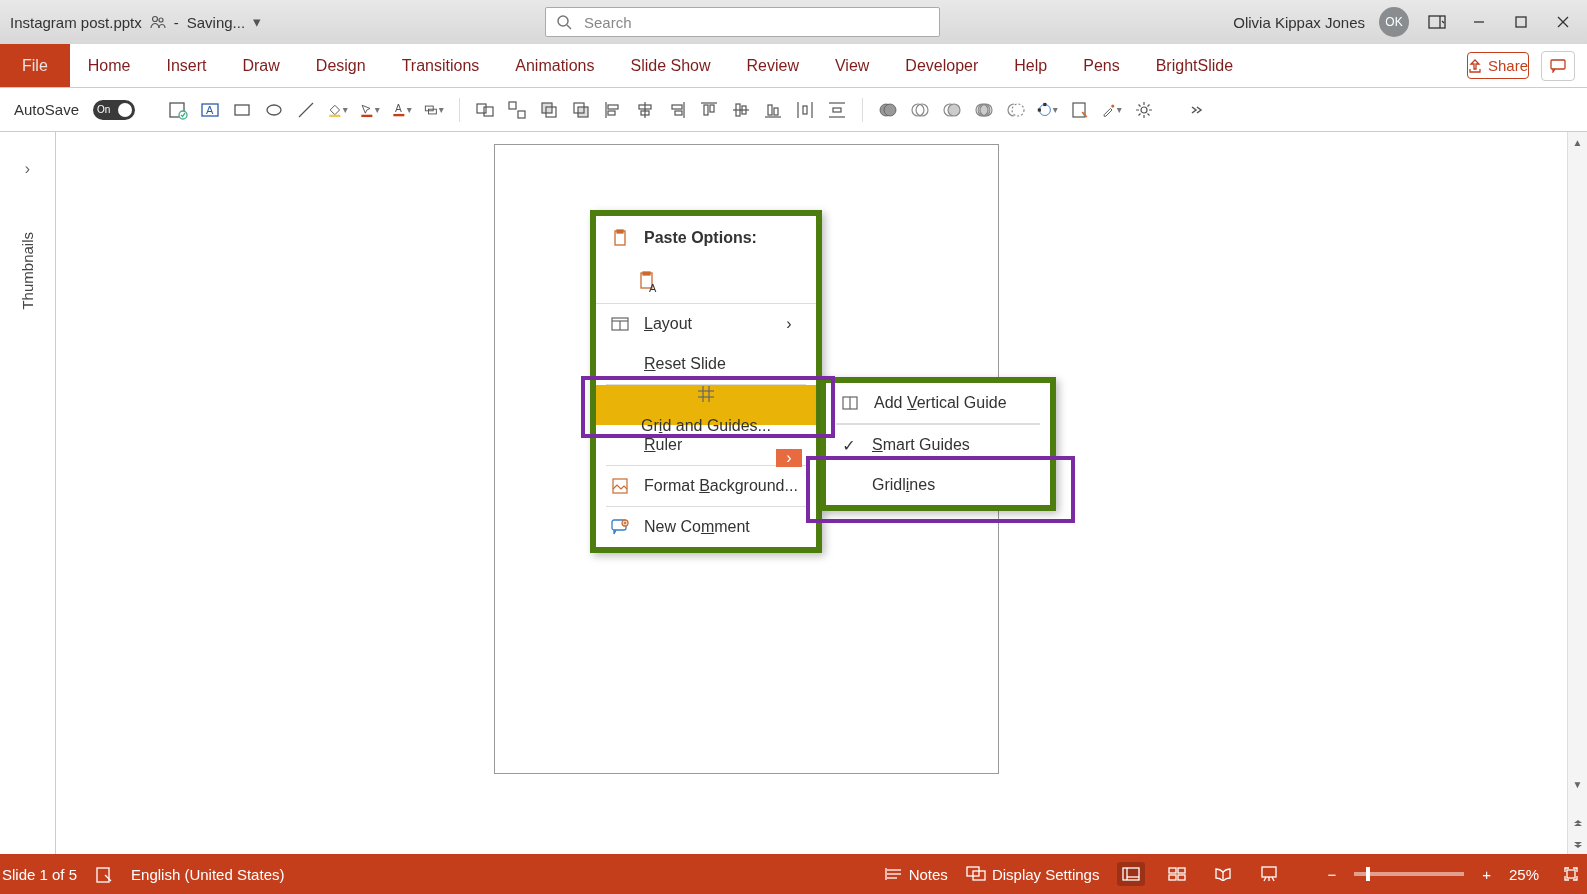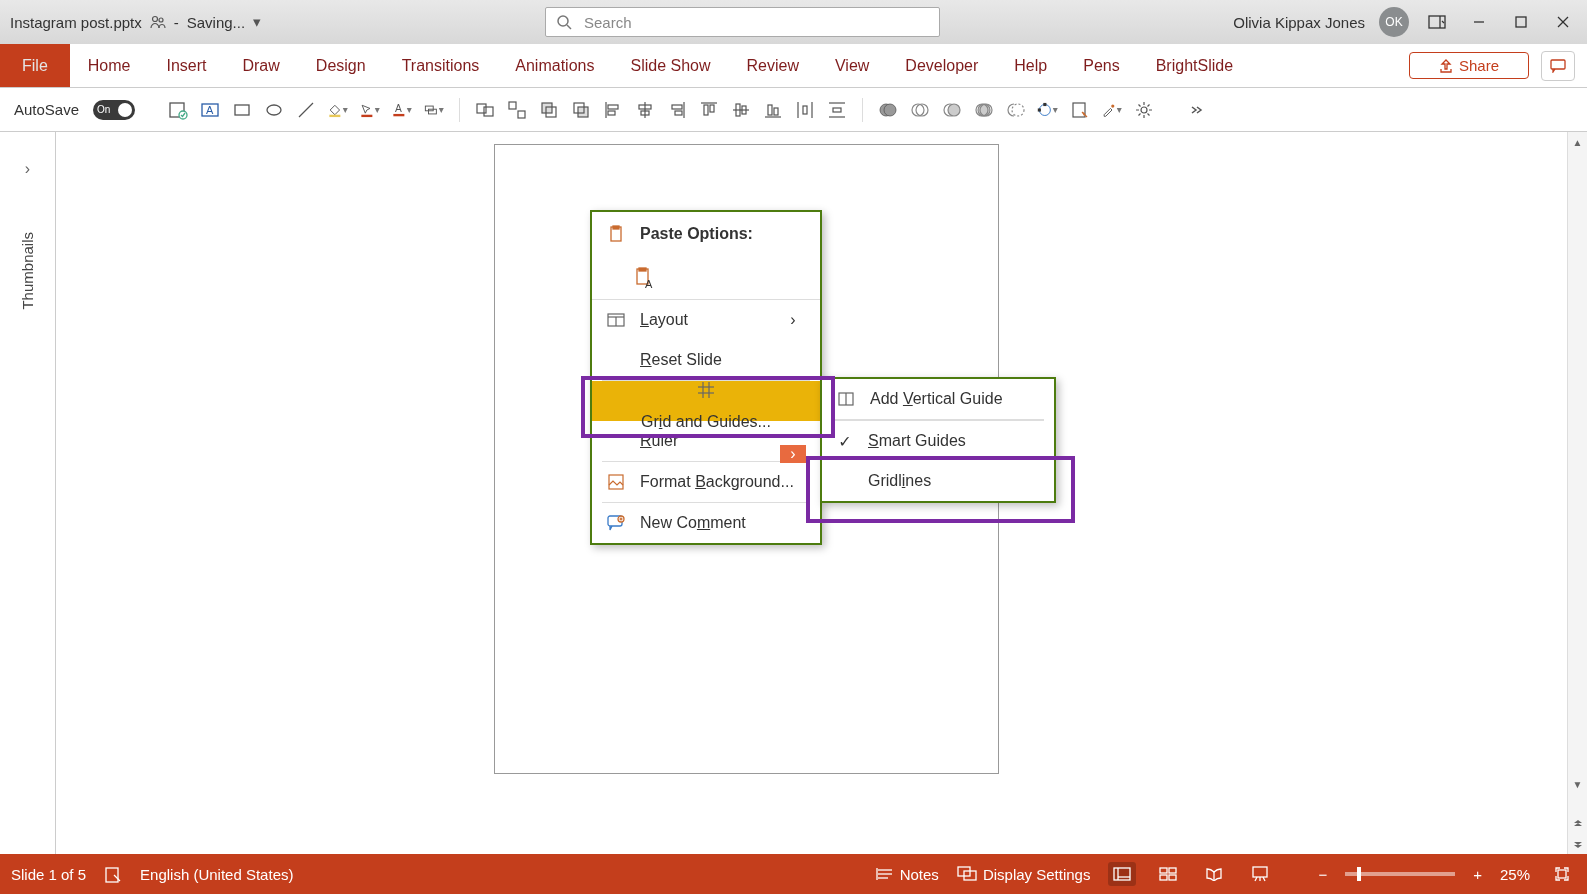--- a/index.html
+++ b/index.html
@@ -14,41 +14,41 @@
 .title-right { position: absolute; right: 10px; display: flex; align-items: center; gap: 14px; }
 .user-name { font-size: 15px; color: #333; }
 .user-avatar { width: 30px; height: 30px; border-radius: 50%; background: #8a8d8f; color: #fff; font-size: 12px; display: flex; align-items: center; justify-content: center; }
 .winbtn { width: 28px; height: 28px; display: flex; align-items: center; justify-content: center; color: #333; cursor: pointer; }
 
 
 .ribbon-tabs { height: 44px; background: #fff; border-bottom: 1px solid #ccc; display: flex; align-items: stretch; font-size: 16px; }
 .ribbon-tab { padding: 0 18px; display: flex; align-items: center; cursor: pointer; color: #7f1d1d; }
 .ribbon-tab.file { background: #c43e1c; color: #e5e5e5; padding: 0 22px; }
 .ribbon-right { margin-left: auto; display: flex; align-items: center; gap: 12px; padding-right: 12px; }
-.share-btn { border: 1px solid #c43e1c; border-radius: 4px; color: #c43e1c; padding: 4px 29px; font-size: 15px; display: flex; align-items: center; gap: 6px; cursor: pointer; }
+.share-btn { border: 1px solid #c43e1c; border-radius: 4px; color: #c43e1c; padding: 4px 0; font-size: 15px; display: flex; align-items: center; gap: 6px; cursor: pointer; }
 .comment-btn { width: 34px; height: 30px; border: 1px solid #ccc; border-radius: 4px; display: flex; align-items: center; justify-content: center; color: #c43e1c; cursor: pointer; }
 
 
 .qat { height: 44px; background: #fff; border-bottom: 1px solid #ccc; display: flex; align-items: center; padding: 0 14px; gap: 10px; }
 .autosave-label { font-size: 15px; color: #333; margin-right: 4px; }
 .toggle { width: 42px; height: 20px; border-radius: 10px; background: #3a3a3a; position: relative; display: flex; align-items: center; padding: 0 4px; color: #fff; font-size: 10px; }
 .toggle::after { content: ""; width: 14px; height: 14px; border-radius: 50%; background: #fff; position: absolute; right: 3px; }
 .qat-ic { width: 22px; height: 22px; display: flex; align-items: center; justify-content: center; color: #555; cursor: pointer; }
 .qat-sep { width: 1px; height: 24px; background: #ddd; margin: 0 4px; }
 .qat .drop { width: 8px; display: inline-block; color: #777; font-size: 10px; }
 
 
 .workspace { position: absolute; top: 132px; bottom: 40px; left: 0; right: 0; background: #fff; }
 .thumb-panel { position: absolute; left: 0; top: 0; bottom: 0; width: 56px; border-right: 1px solid #ccc; display: flex; align-items: flex-start; justify-content: center; }
 .thumb-label { writing-mode: vertical-rl; transform: rotate(180deg); font-size: 15px; color: #444; margin-top: 100px; }
 .thumb-expand { position: absolute; top: 28px; color: #666; cursor: pointer; }
 .slide-frame { position: absolute; left: 494px; top: 12px; width: 505px; height: 630px; border: 1px solid #999; background: #fff; }
 
 
-.ctxmenu { position: absolute; background: #fff; border: 2px solid #4d7c0f; box-shadow: 3px 3px 8px rgba(0,0,0,.25); font-size: 16px; color: #333; }
+.ctxmenu { position: absolute; background: #fff; border: 6px solid #4d7c0f; box-shadow: 3px 3px 8px rgba(0,0,0,.25); font-size: 16px; color: #333; }
 .ctx-main { left: 590px; top: 210px; width: 232px; }
 .ctx-item { display: flex; align-items: center; height: 40px; padding: 0 14px; gap: 14px; cursor: pointer; position: relative; }
 .ctx-item.hover { background: #eab308; flex-direction: column; }
 .ctx-item .submenu-arrow { margin-left: auto; width: 26px; height: 26px; display: flex; align-items: center; justify-content: center; }
 .ctx-item .submenu-arrow.hot { background: #e86a3f; color: #fff; }
 .ctx-header { font-weight: 600; height: 44px; }
 .ctx-pasterow { height: 44px; padding-left: 42px; border-bottom: 1px solid #ddd; }
 .ctx-sep { height: 1px; background: #ddd; margin: 0 10px; }
 .ctx-icon { width: 20px; display: flex; justify-content: center; color: #666; }
 .ctx-icon.orange { color: #c96b2e; }
@@ -61,21 +61,21 @@
 .hl { position: absolute; border: 4px solid #7a2aa3; pointer-events: none; }
 
 
 .vscroll { position: absolute; right: 0; top: 132px; width: 20px; bottom: 40px; background: #f4f4f4; border-left: 1px solid #ddd; }
 .vscroll .arrow { height: 20px; display: flex; align-items: center; justify-content: center; color: #666; font-size: 10px; cursor: pointer; }
 .vscroll .arrow.bot { position: absolute; bottom: 60px; width: 100%; }
 .vscroll .dblarrow { position: absolute; bottom: 0; width: 100%; display:flex; flex-direction:column; }
 .vscroll .dblarrow div { height: 20px; display:flex; align-items:center; justify-content:center; color:#666; font-size:10px; cursor:pointer; }
 
 
-.statusbar { position: absolute; bottom: 0; left: 0; right: 0; height: 40px; background: #c43e1c; color: #fff; display: flex; align-items: center; font-size: 15px; padding: 0 11px; }
+.statusbar { position: absolute; bottom: 0; left: 0; right: 0; height: 40px; background: #c43e1c; color: #fff; display: flex; align-items: center; font-size: 15px; padding: 0 2px; }
 .statusbar .left { display: flex; align-items: center; gap: 18px; }
 .statusbar .right { margin-left: auto; display: flex; align-items: center; gap: 18px; }
 .sb-ic { display: flex; align-items: center; gap: 6px; cursor: pointer; }
 .viewbtn { width: 28px; height: 24px; display: flex; align-items: center; justify-content: center; cursor: pointer; }
 .viewbtn.active { background: rgba(0,0,0,.2); border-radius: 3px; }
 .zoom-slider { width: 110px; height: 4px; background: rgba(255,255,255,.5); position: relative; }
 .zoom-slider::after { content:""; position:absolute; left: 12px; top:-5px; width: 4px; height: 14px; background: #fff; }
 
 svg { display: block; }
 .u { text-decoration: underline; text-decoration-thickness: 1px; }

